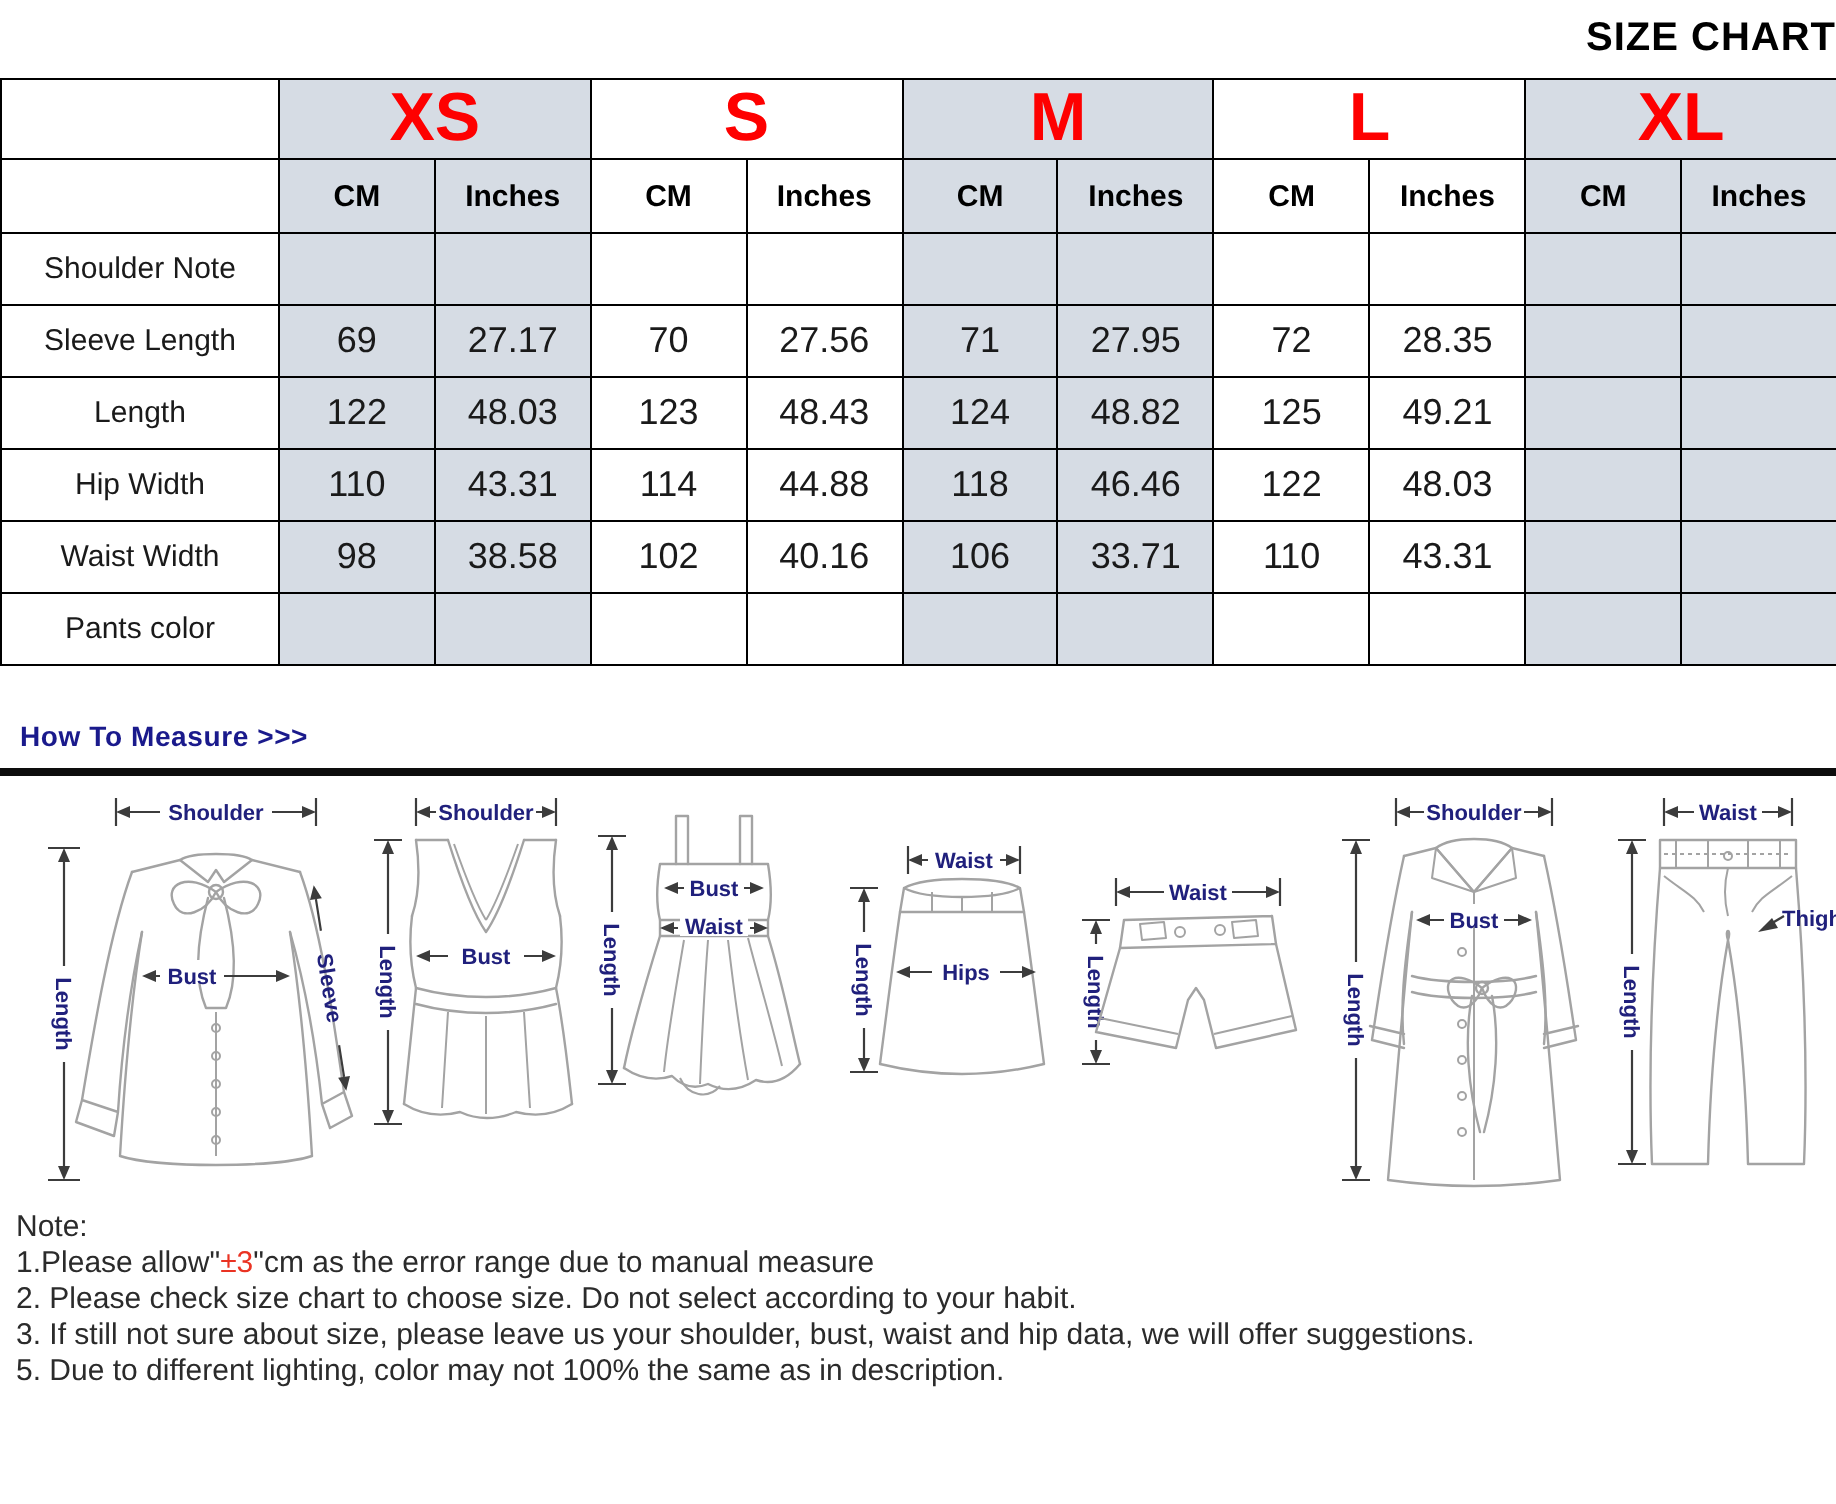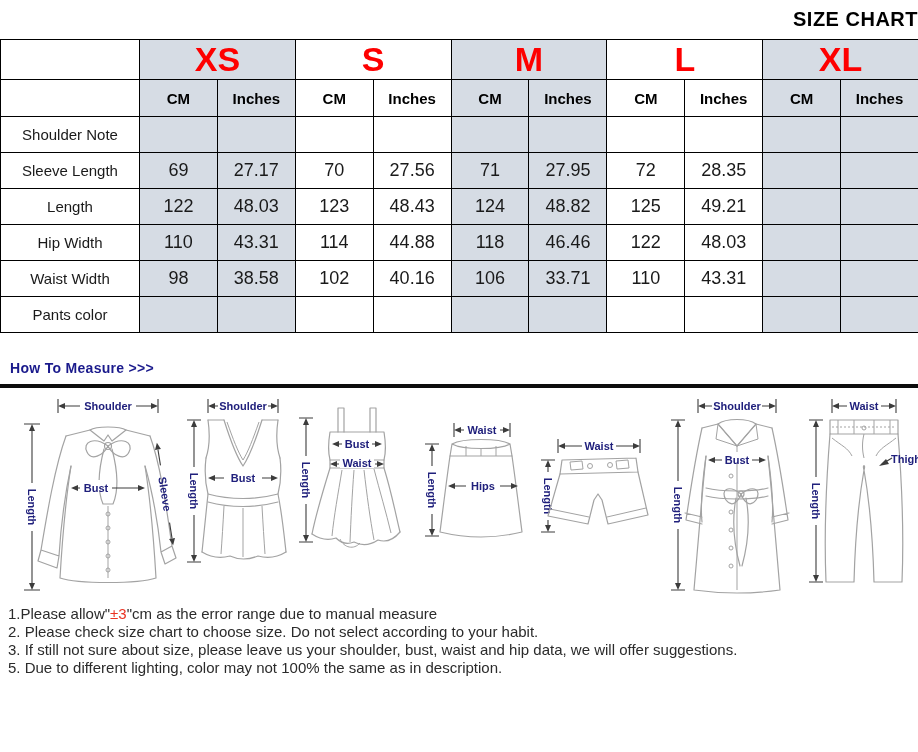--- a/index.html
+++ b/index.html
@@ -311,20 +311,21 @@
     <path class="g2" d="M66 40 C64 48 64 56 66 64 M34 44 C44 52 50 54 54 62 M98 44 C88 52 82 54 78 62"></path>
     <path class="g" d="M32 40 C28 90 26 140 28 188 M28 188 H56 M56 188 C57 150 60 110 66 76 M66 76 C64 70 68 70 66 76 M66 76 C72 110 75 150 76 188 M76 188 H104 M100 40 C104 90 106 140 104 188"></path>
     <path class="a" d="M94 64 L84 70"></path>
     <path class="ah" d="M81 72 L88 65 L91 70 Z"></path>
     <text class="lbl" x="93" y="69" text-anchor="start">Thigh</text>
   </svg>
 
 </div>
 
 <div class="notes">
+  <div class="note-line">Note:</div>
   <div class="note-line">
     <span>1.Please allow"</span><span class="red">±3</span><span>"cm as the error range due to manual measure</span>
   </div>
   <div>
       <div class="note-line">2. Please check size chart to choose size. Do not select according to your habit.</div>
       <div class="note-line">3. If still not sure about size, please leave us your shoulder, bust, waist and hip data, we will offer suggestions.</div>
       <div class="note-line">5. Due to different lighting, color may not 100% the same as in description.</div>
     </div>
 </div>
 

